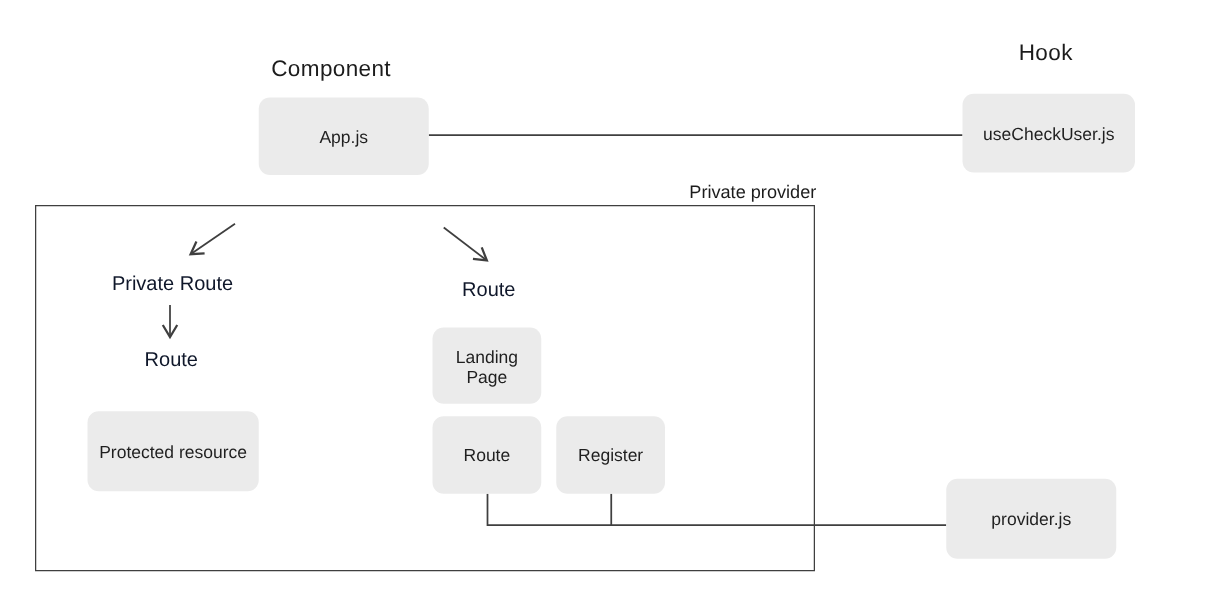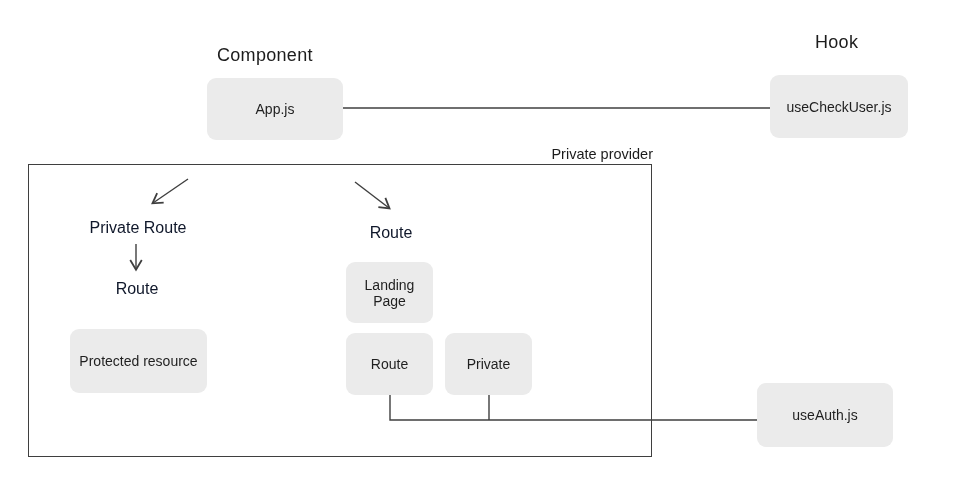--- a/index.html
+++ b/index.html
@@ -104,20 +104,20 @@
 
   <div class="flow-label" style="left:391px; top:224px;">Route</div>
   <div class="node" style="left:346px; top:262px; width:87px; height:61px;">
     <span>Landing</span>
     <span class="line2">Page</span>
   </div>
   <div class="node" style="left:346px; top:333px; width:87px; height:62px;">
     <span>Route</span>
   </div>
   <div class="node" style="left:445px; top:333px; width:87px; height:62px;">
-    <span>Private</span>
+    <span>Register</span>
   </div>
 
   <div class="node" style="left:757px; top:383px; width:136px; height:64px;">
-    <span>useAuth.js</span>
+    <span>provider.js</span>
   </div>
 
 </div>
 
 </body></html>

